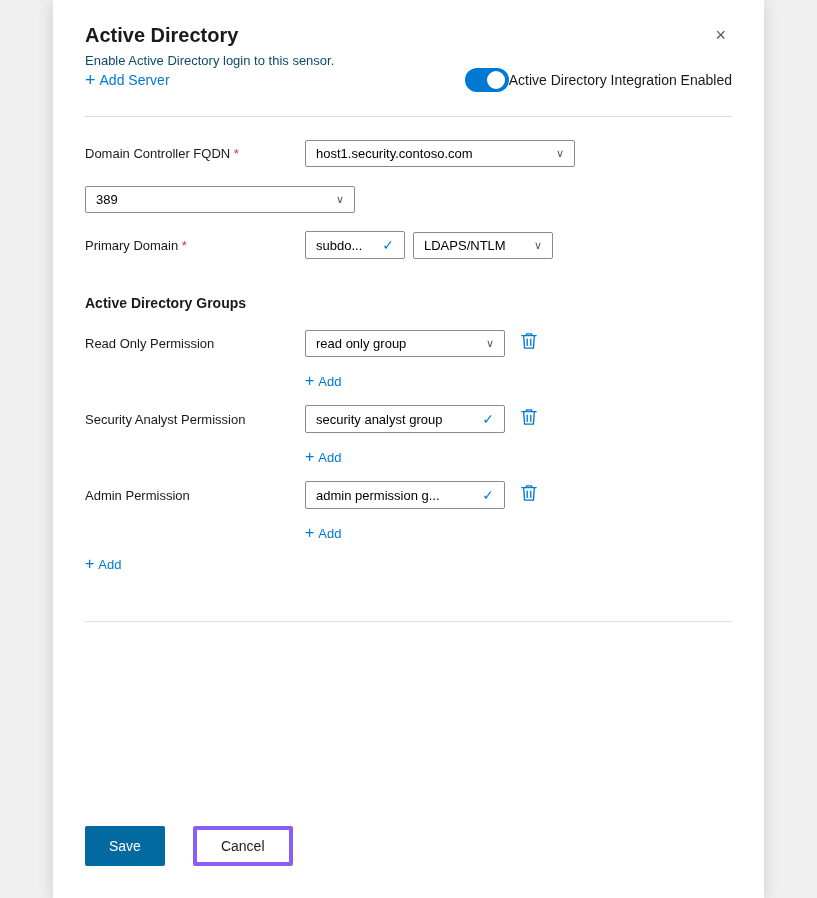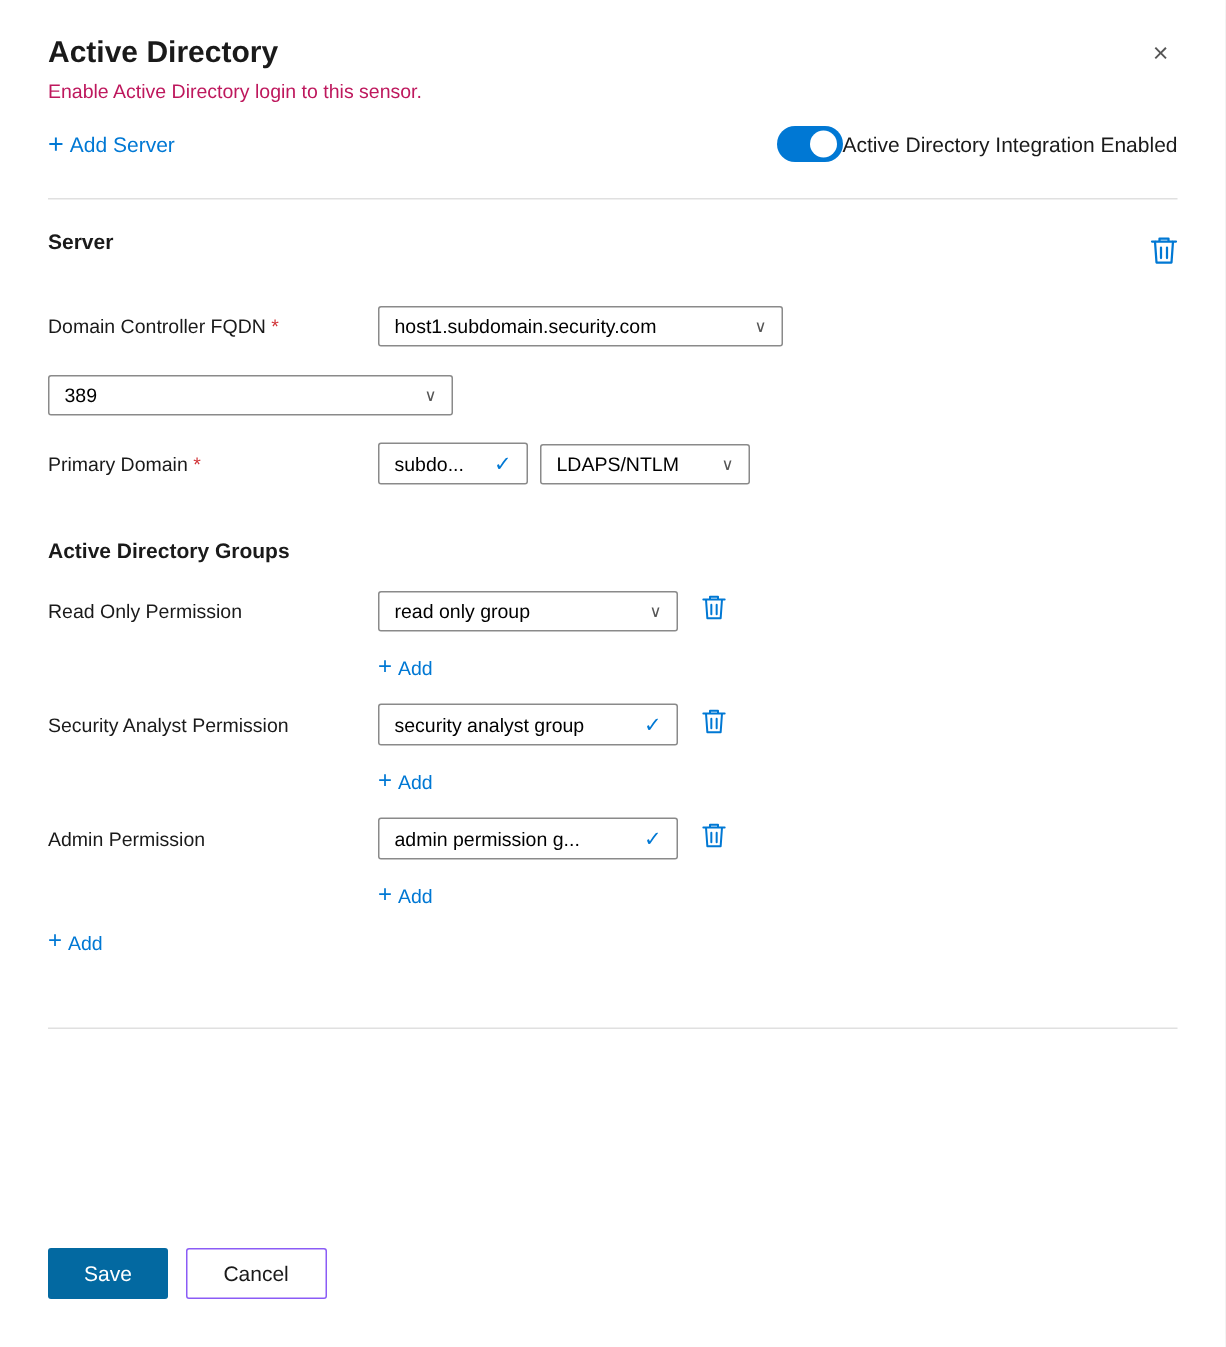--- a/index.html
+++ b/index.html
@@ -6,21 +6,21 @@
     body {
       font-family: 'Segoe UI', Arial, sans-serif;
       background: #f0f0f0;
       display: flex;
       justify-content: center;
       align-items: center;
       min-height: 100vh;
     }
     .dialog {
       background: #fff;
-      width: 817px;
+      width: 711px;
       min-height: 898px;
       position: relative;
       padding: 24px 32px 32px 32px;
       box-shadow: 0 2px 16px rgba(0,0,0,0.15);
       display: flex;
       flex-direction: column;
     }
     .dialog-header {
       display: flex;
       justify-content: space-between;
@@ -36,22 +36,21 @@
       background: none;
       border: none;
       cursor: pointer;
       font-size: 18px;
       color: #555;
       padding: 2px 6px;
       line-height: 1;
     }
     .dialog-subtitle {
       font-size: 13px;
-      color: #be185d;
-      margin-bottom: 16px;
+      color: #0c4a6e;
     }
     .top-bar {
       display: flex;
       justify-content: space-between;
       align-items: center;
       margin-bottom: 20px;
     }
     .add-server-btn {
       background: none;
       border: none;
@@ -207,25 +206,26 @@
       border: none;
       border-radius: 2px;
       padding: 8px 24px;
       font-size: 14px;
       cursor: pointer;
       font-weight: 500;
     }
     .cancel-btn {
       background: #fff;
       color: #1a1a1a;
-      border: 1px solid #8b5cf6;
+      border: 4px solid #8b5cf6;
       border-radius: 2px;
       padding: 8px 24px;
       font-size: 14px;
       cursor: pointer;
+      margin-left: 16px;
     }
     .server-header {
       display: flex;
       justify-content: space-between;
       align-items: center;
       margin-bottom: 16px;
     }
   </style>
 </head>
 <body>
@@ -247,38 +247,29 @@
         <div class="toggle-track">
           <div class="toggle-thumb"></div>
         </div>
       </div>
       <span class="toggle-label">Active Directory Integration Enabled</span>
     </div>
   </div>
 
   <hr class="divider">
 
-  <div class="server-header">
-    <span class="section-label">Server</span>
-    <button class="trash-icon">
-      <svg width="18" height="20" viewBox="0 0 18 20" fill="none" xmlns="http://www.w3.org/2000/svg">
-        <path d="M1 4h16M6 4V2h6v2M3 4l1 14h10l1-14" stroke="#0078d4" stroke-width="1.5" stroke-linecap="round" stroke-linejoin="round"></path>
-        <path d="M7 8v7M11 8v7" stroke="#0078d4" stroke-width="1.5" stroke-linecap="round"></path>
-      </svg>
-    </button>
-  </div>
 
   <div class="form-row">
     <span class="form-label">
       <span>Domain Controller FQDN</span>
       <span class="required-star"> *</span>
     </span>
     <div class="form-controls">
       <div class="select-box select-box-wide">
-        <span>host1.subdomain.security.com</span>
+        <span>host1.security.contoso.com</span>
         <span class="chevron">∨</span>
       </div>
     </div>
   </div>
 
   <div class="form-row">
     <div class="form-controls">
       <div class="select-box select-box-wide">
         <span>389</span>
         <span class="chevron">∨</span>

